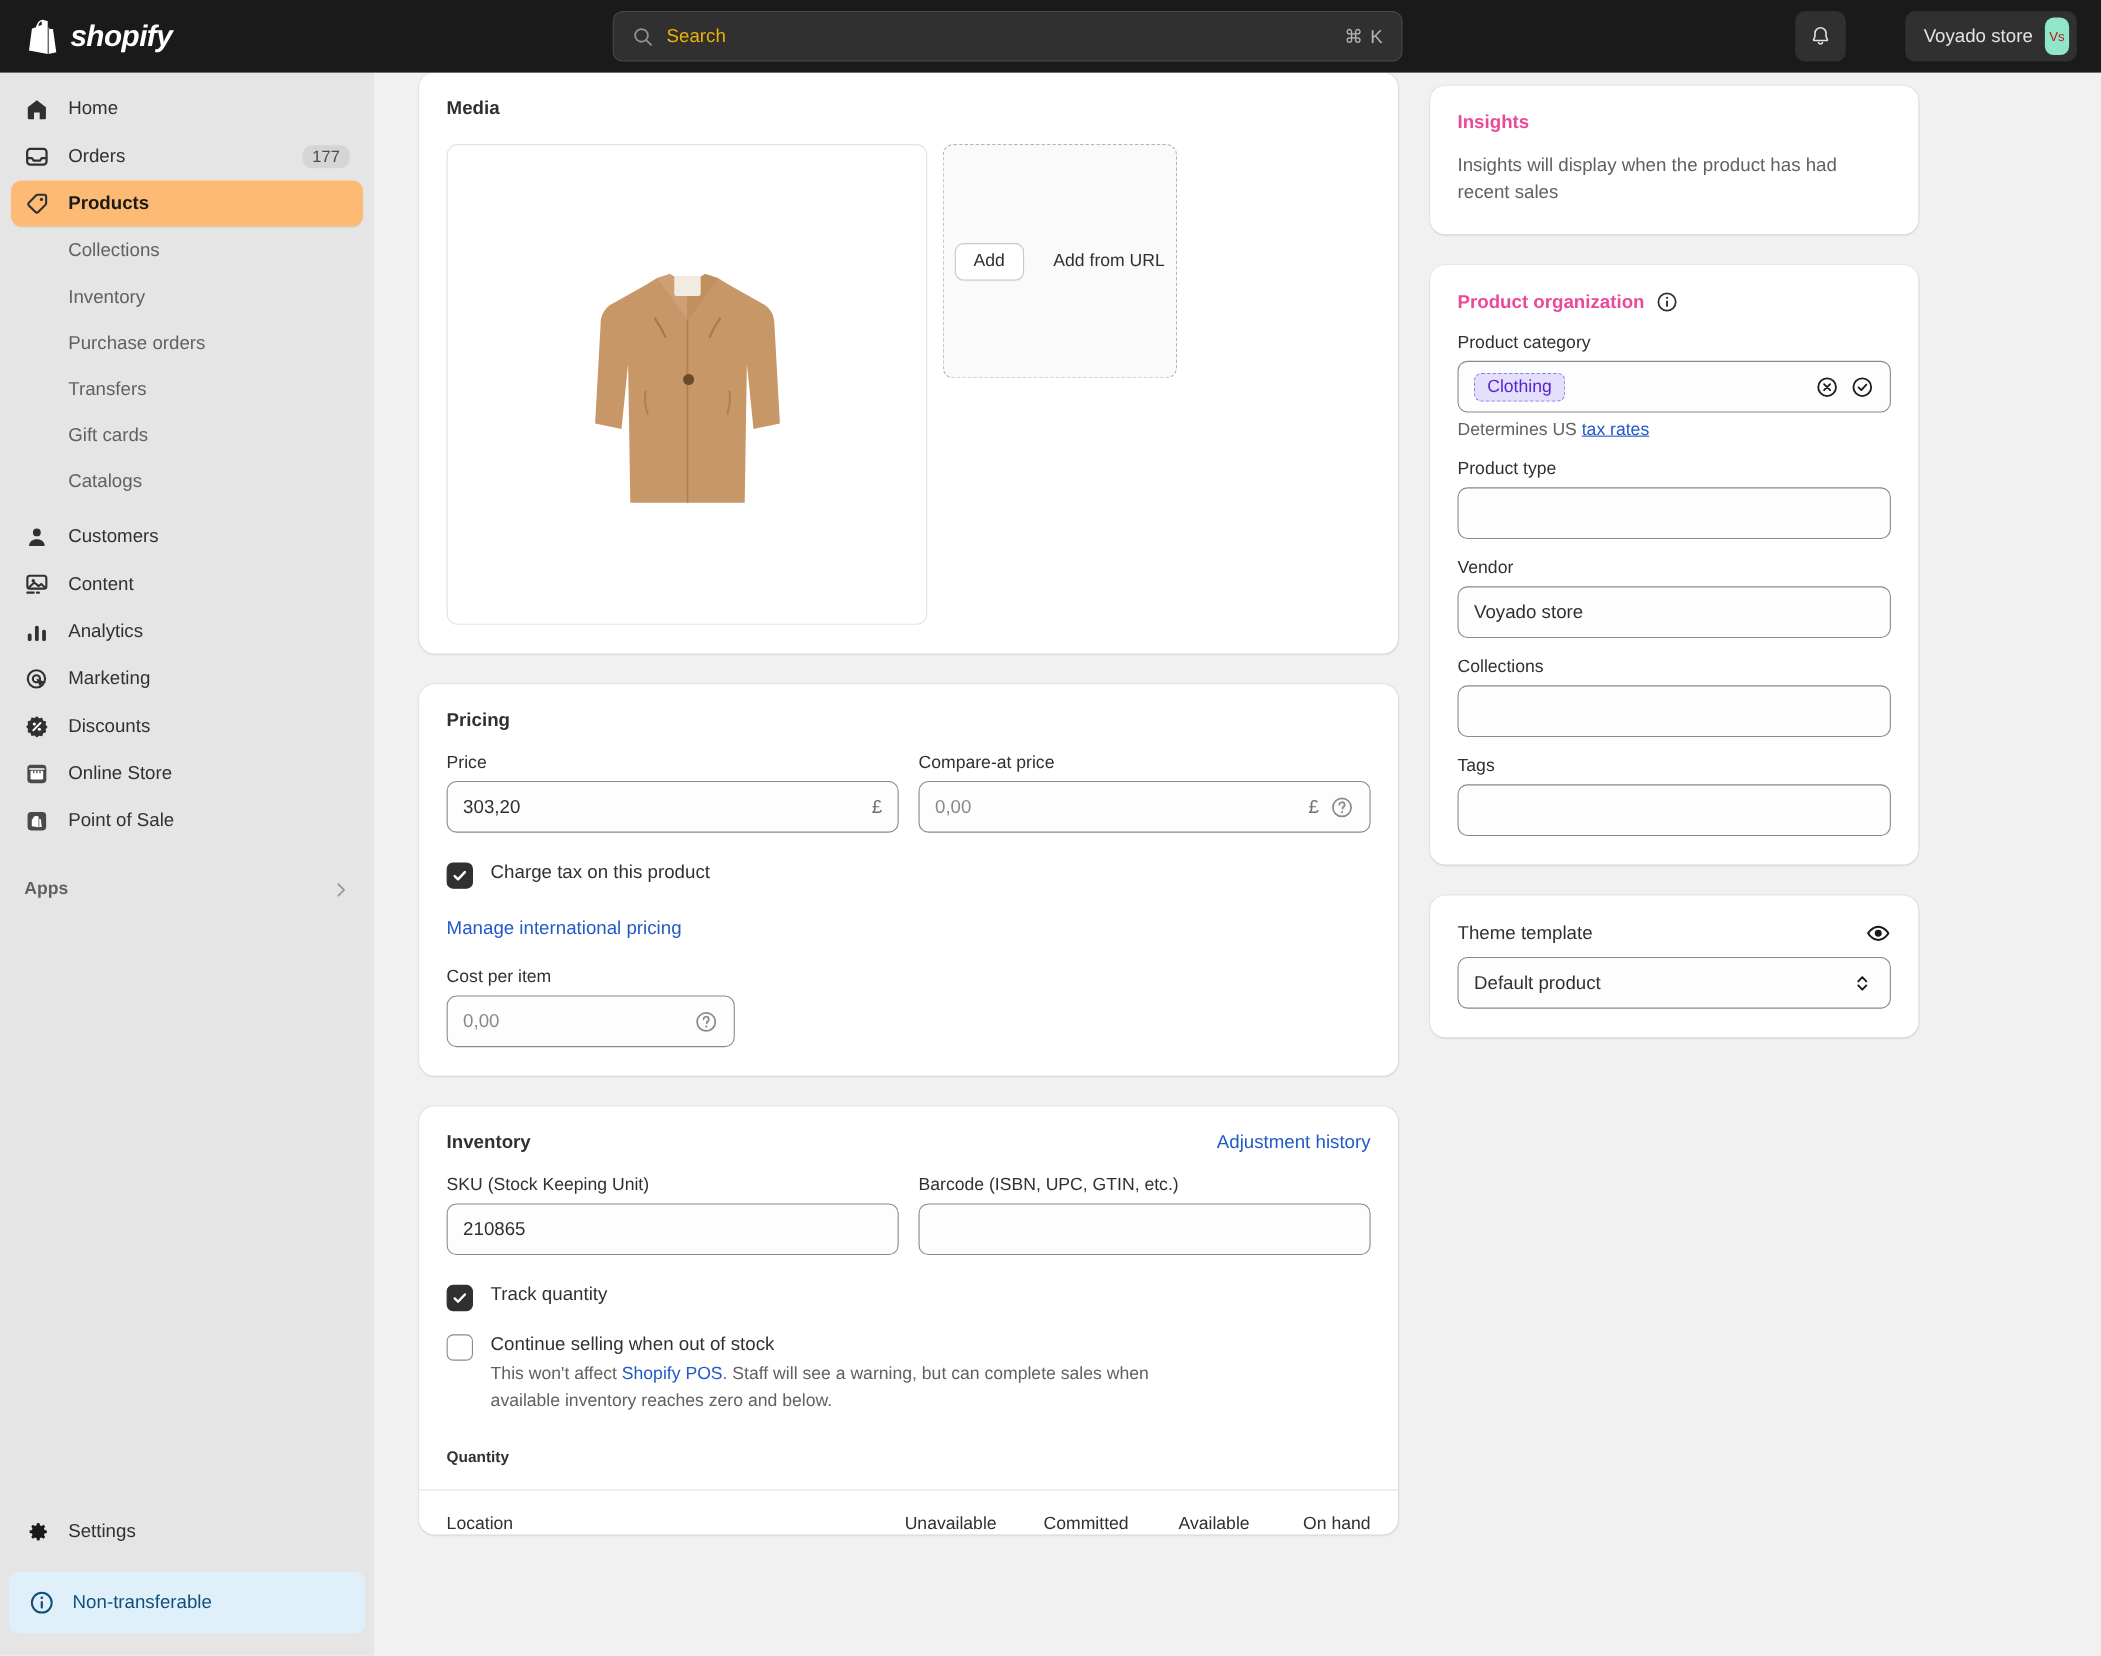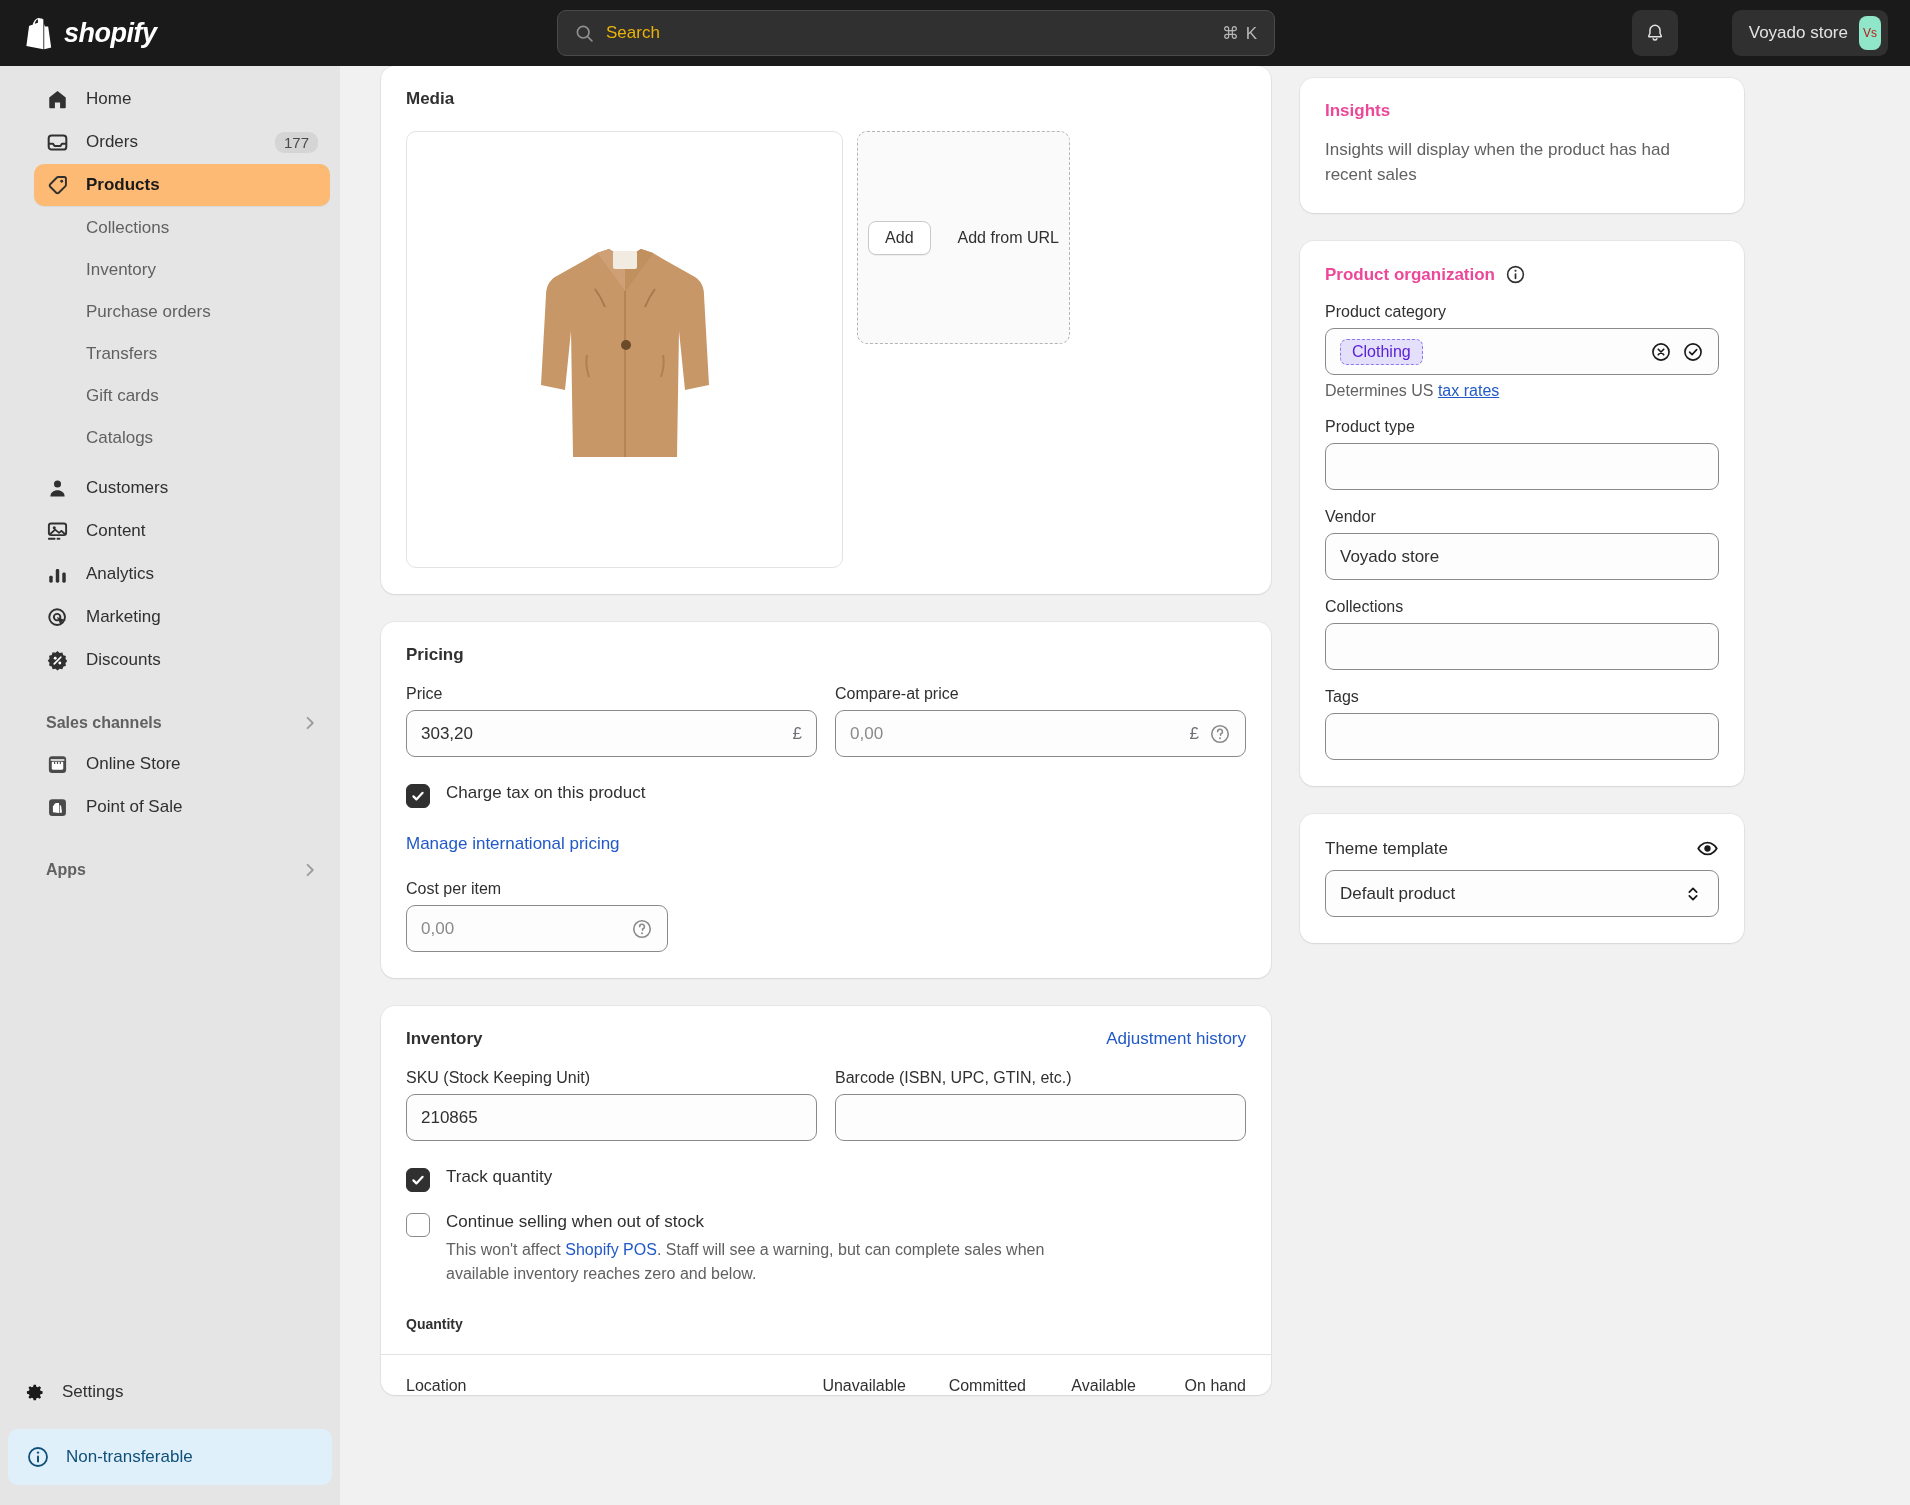--- a/index.html
+++ b/index.html
@@ -53,21 +53,21 @@
     display: flex; align-items: center; justify-content: center;
     font-size: 12px; font-weight: 500;
   }
 
   
   .sidebar {
     position: absolute; top: 66px; left: 0;
     width: 340px; height: 1439px;
     background: #e5e5e5;
   }
-  .nav-list { padding: 12px 10px 0 10px; margin-left: 24px; }
+  .nav-list { padding: 12px 10px 0 10px; }
   .nav-item {
     display: flex; align-items: center;
     height: 42px; border-radius: 9px;
     padding: 0 12px; margin-bottom: 1px;
     cursor: default;
   }
   .nav-item.active { background: #fdba74; box-shadow: 0 1px 1px rgba(0,0,0,.06); border-radius: 10px; }
   .nav-ico { width: 23px; height: 23px; flex: 0 0 23px; margin-right: 17px; display: block; }
   .nav-label { font-size: 17px; color: #303030; flex: 1; }
   .nav-item.active .nav-label { font-weight: 600; color: #1a1a1a; }
@@ -315,26 +315,20 @@
     <div class="nav-item">
       <svg class="nav-ico" viewBox="0 0 24 24">
         <path fill="#303030" d="M12 2.2l2.2 1.9 2.9-.5.9 2.8 2.8.9-.5 2.9 1.9 2.2-1.9 2.2.5 2.9-2.8.9-.9 2.8-2.9-.5L12 22.4l-2.2-1.9-2.9.5-.9-2.8-2.8-.9.5-2.9L1.8 12.2 3.7 10l-.5-2.9 2.8-.9.9-2.8 2.9.5z"></path>
         <circle cx="9.6" cy="9.6" r="1.5" fill="#fff"></circle>
         <circle cx="14.4" cy="14.6" r="1.5" fill="#fff"></circle>
         <line x1="15.4" y1="8.6" x2="8.6" y2="15.6" stroke="#fff" stroke-width="1.8" stroke-linecap="round"></line>
       </svg>
       <span class="nav-label">Discounts</span>
     </div>
 
-    <div class="nav-group-head">
-      <span class="ttl">Sales channels</span>
-      <svg class="chev" viewBox="0 0 16 16">
-        <path d="M5.6 2.8 10.8 8l-5.2 5.2" fill="none" stroke="#616161" stroke-width="1.8" stroke-linecap="round" stroke-linejoin="round"></path>
-      </svg>
-    </div>
 
     <div class="nav-item">
       <svg class="nav-ico" viewBox="0 0 24 24">
         <rect x="3" y="3.4" width="18" height="17.4" rx="3.4" fill="#4a4a4a"></rect>
         <rect x="6" y="9" width="12" height="8.4" rx="1.2" fill="#fff"></rect>
         <path d="M5.4 7.4h13.2" stroke="#fff" stroke-width="1.6" stroke-linecap="round"></path>
         <path d="M9 9v2.4M12 9v2.4M15 9v2.4" stroke="#4a4a4a" stroke-width="1.2"></path>
       </svg>
       <span class="nav-label">Online Store</span>
     </div>

